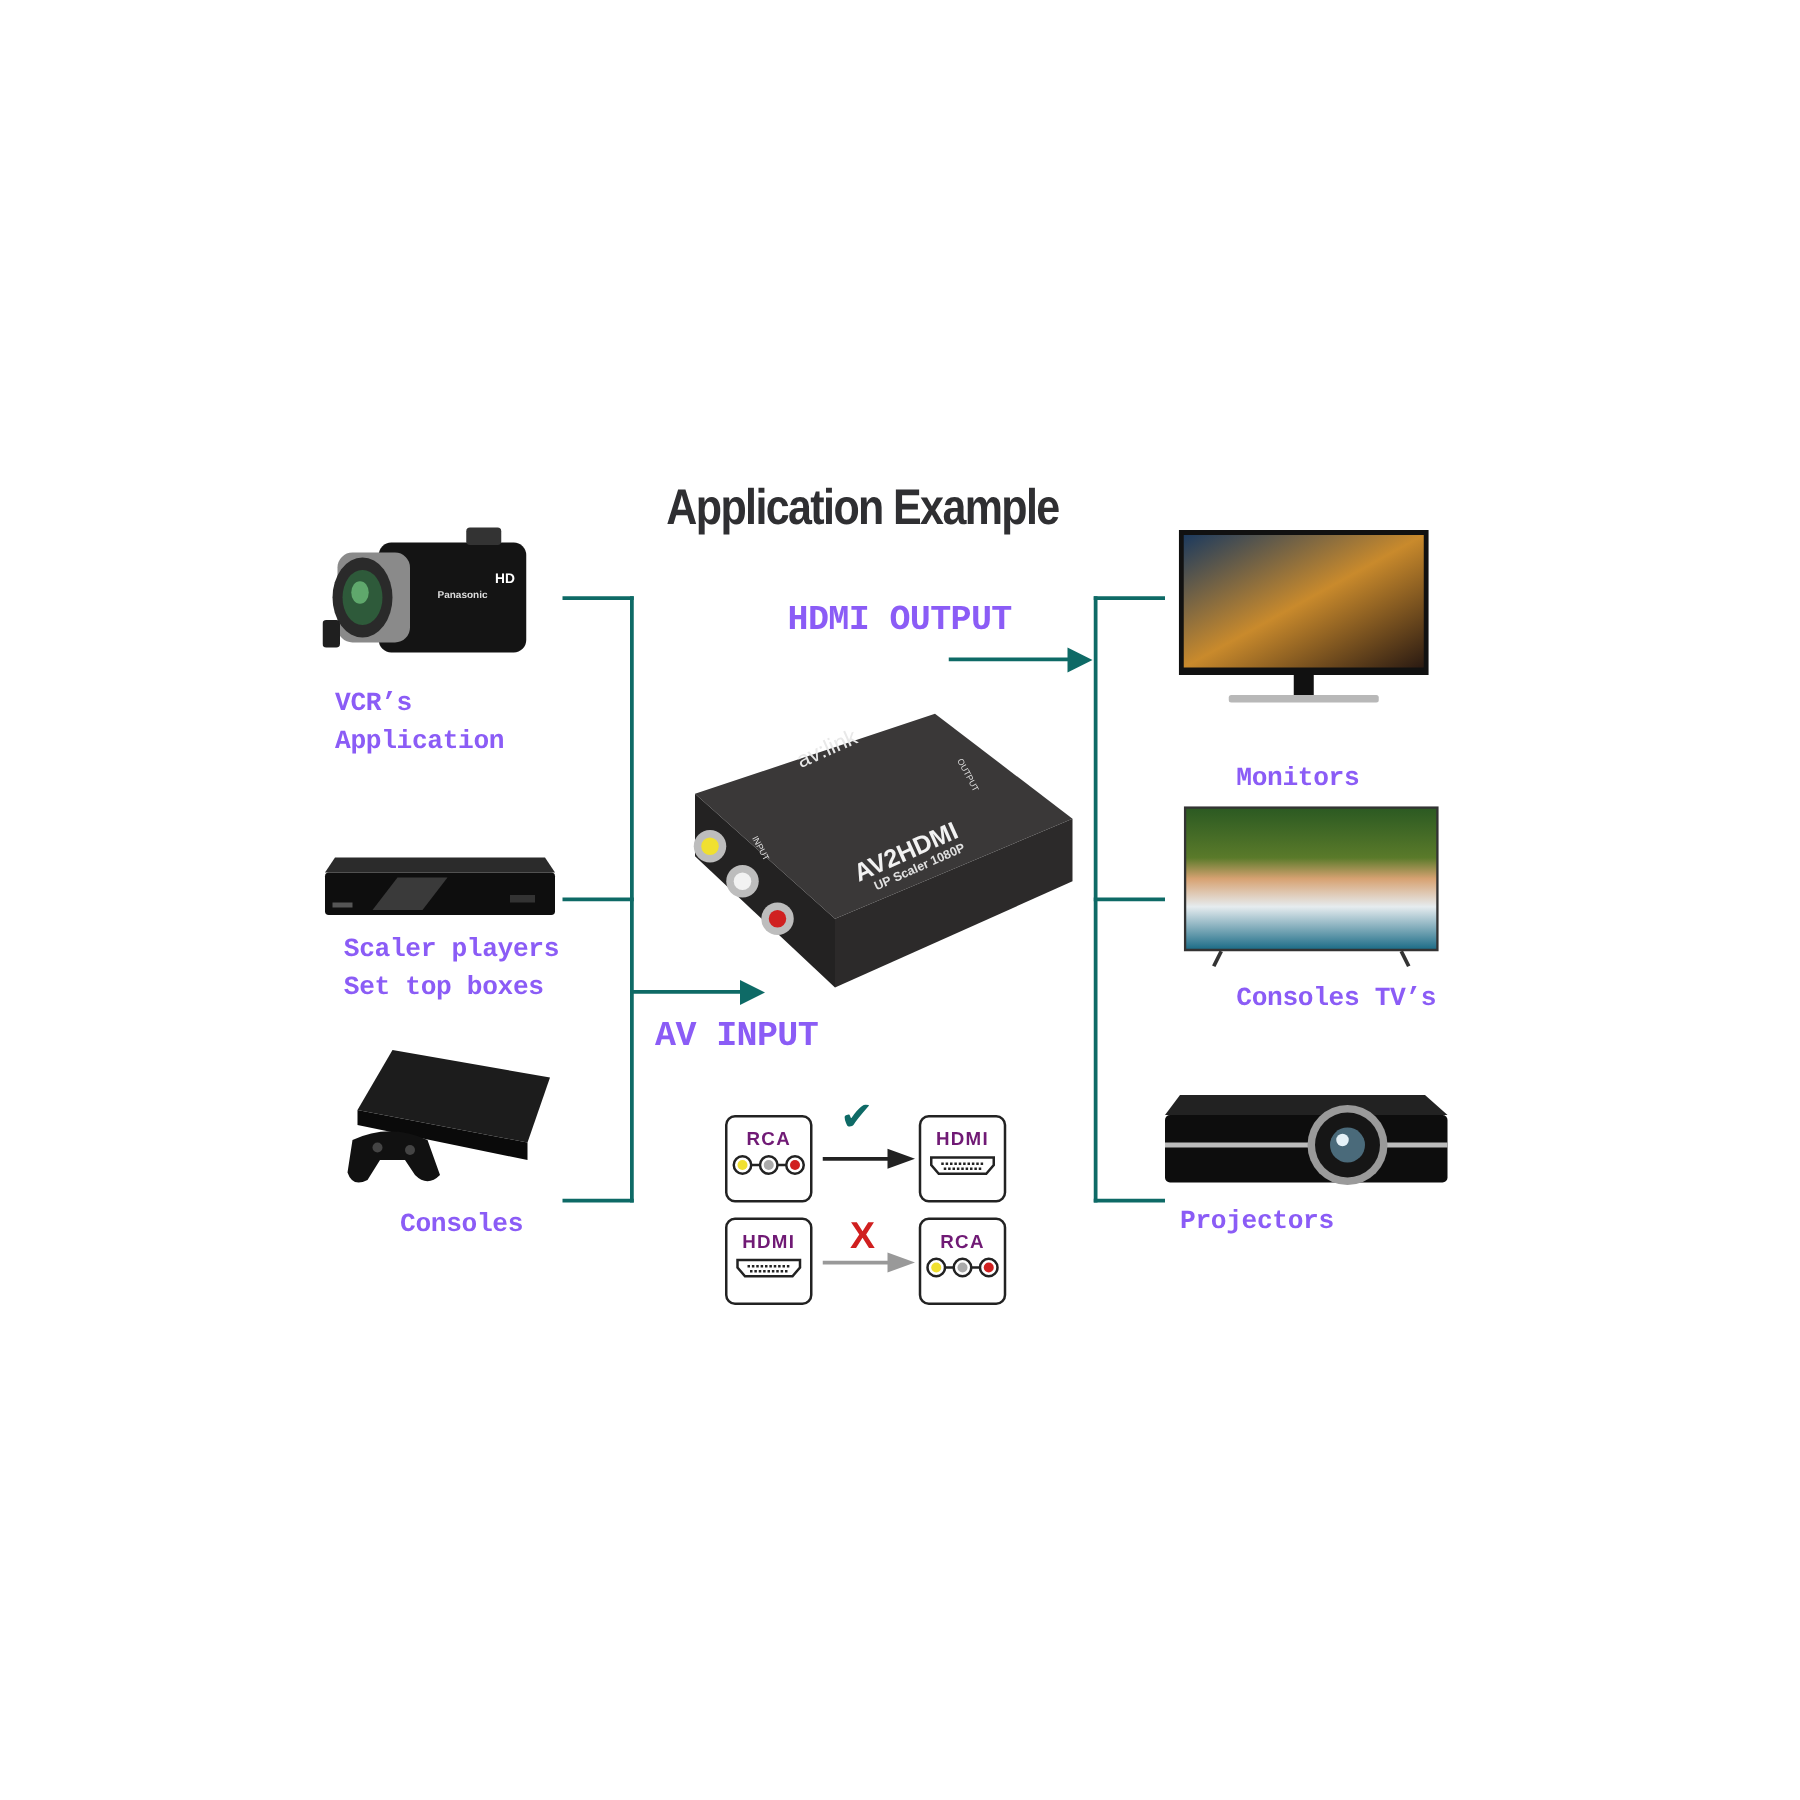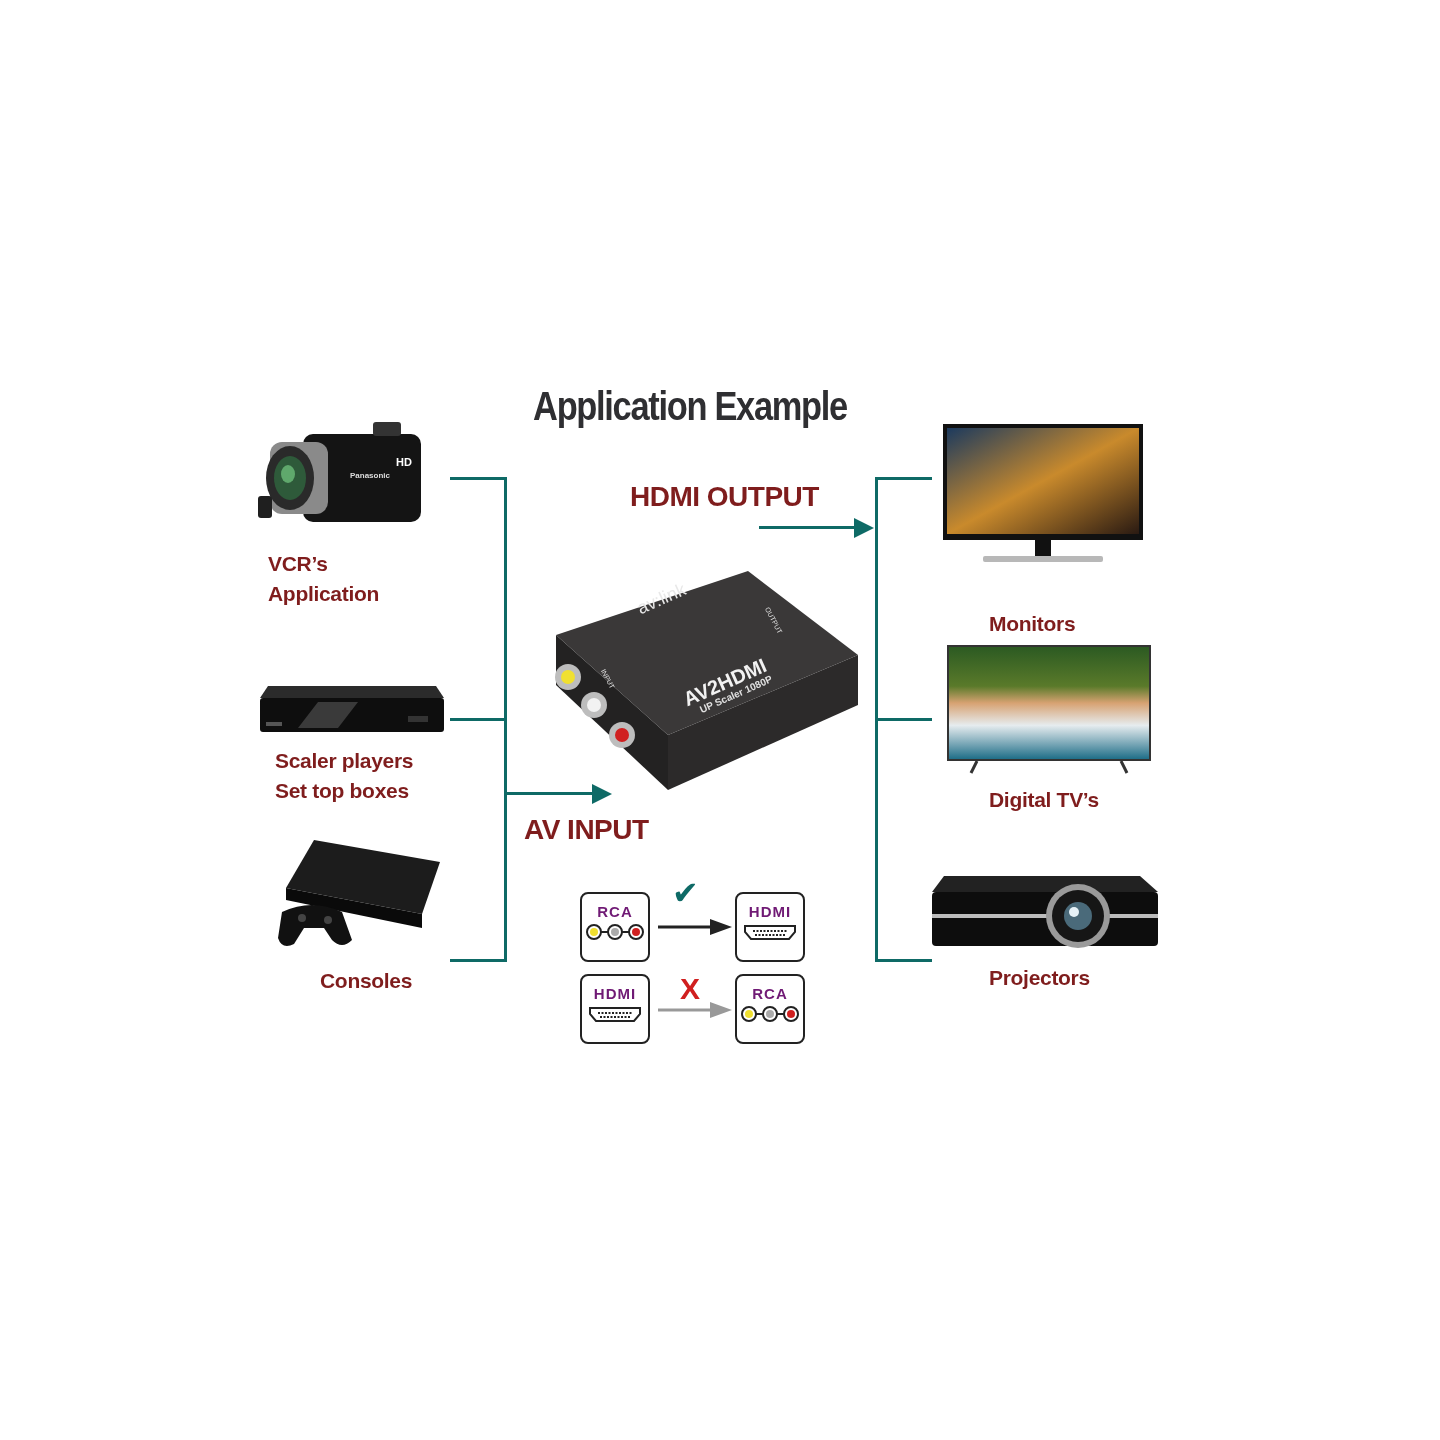--- a/index.html
+++ b/index.html
@@ -1,19 +1,19 @@
 <!DOCTYPE html>
 <html><head>
 <meta charset="utf-8">
 <style>
   * { box-sizing: border-box; margin: 0; padding: 0; }
   body { width: 1440px; height: 1440px; background: #ffffff; position: relative; overflow: hidden; font-family: "DejaVu Sans", sans-serif; }
   .abs { position: absolute; }
   .title { left: 0; width: 1380px; top: 384px; text-align: center; font-family: "Liberation Sans", sans-serif; font-weight: bold; font-size: 40px; color: #2f2f32; letter-spacing: -1.5px; transform: scaleX(0.86); }
-  .label { font-family: Liberation Sans, sans-serif; font-weight: bold; color: #7f1d1d; font-size: 21px; line-height: 30px; letter-spacing: -0.3px; }
+  .label { font-family: Liberation Mono, monospace; font-weight: bold; color: #8b5cf6; font-size: 21px; line-height: 30px; letter-spacing: -0.3px; }
   .big { font-size: 28px; letter-spacing: -0.5px; }
   .line { background: #0e6a66; }
   .icon-box { border: 2.5px solid #222; border-radius: 8px; background: #fff; width: 70px; height: 70px; }
   .box-text { font-family: "Liberation Sans", sans-serif; font-weight: bold; font-size: 15px; color: #701a75; text-align: center; width: 100%; margin-top: 9px; letter-spacing: 1px; }
 </style>
 </head>
 <body>
 
 <div class="abs title">Application Example</div>
 
@@ -183,26 +183,26 @@
           <stop offset="0.7" stop-color="#e6ecef"></stop>
           <stop offset="1" stop-color="#1f6e88"></stop>
         </linearGradient>
       </defs>
     <rect x="0" y="0" width="204" height="116" fill="#333"></rect>
     <rect x="2" y="2" width="200" height="112" fill="url(#beach)"></rect>
     <line x1="30" y1="116" x2="24" y2="128" stroke="#333" stroke-width="3"></line>
     <line x1="174" y1="116" x2="180" y2="128" stroke="#333" stroke-width="3"></line>
   </svg>
 </div>
-<div class="abs label" style="left:989px; top:785px;">Digital TV’s</div>
+<div class="abs label" style="left:989px; top:785px;">Consoles TV’s</div>
 
 <div class="abs" style="left:930px; top:866px; width:232px; height:88px;">
   <svg width="232" height="88" viewBox="0 0 232 88">
     <polygon points="14,10 210,10 228,26 2,26" fill="#222"></polygon>
     <rect x="2" y="26" width="226" height="54" rx="4" fill="#0d0d0d"></rect>
     <rect x="2" y="48" width="226" height="4" fill="#bcbcbc"></rect>
     <circle cx="148" cy="50" r="32" fill="#9a9a9a"></circle>
     <circle cx="148" cy="50" r="26" fill="#161616"></circle>
     <circle cx="148" cy="50" r="14" fill="#4a6a7a"></circle>
     <circle cx="144" cy="46" r="5" fill="#e6f2f8"></circle>
   </svg>
 </div>
-<div class="abs label" style="left:989px; top:963px;">Projectors</div>
+<div class="abs label" style="left:944px; top:963px;">Projectors</div>
 
 </body></html>

